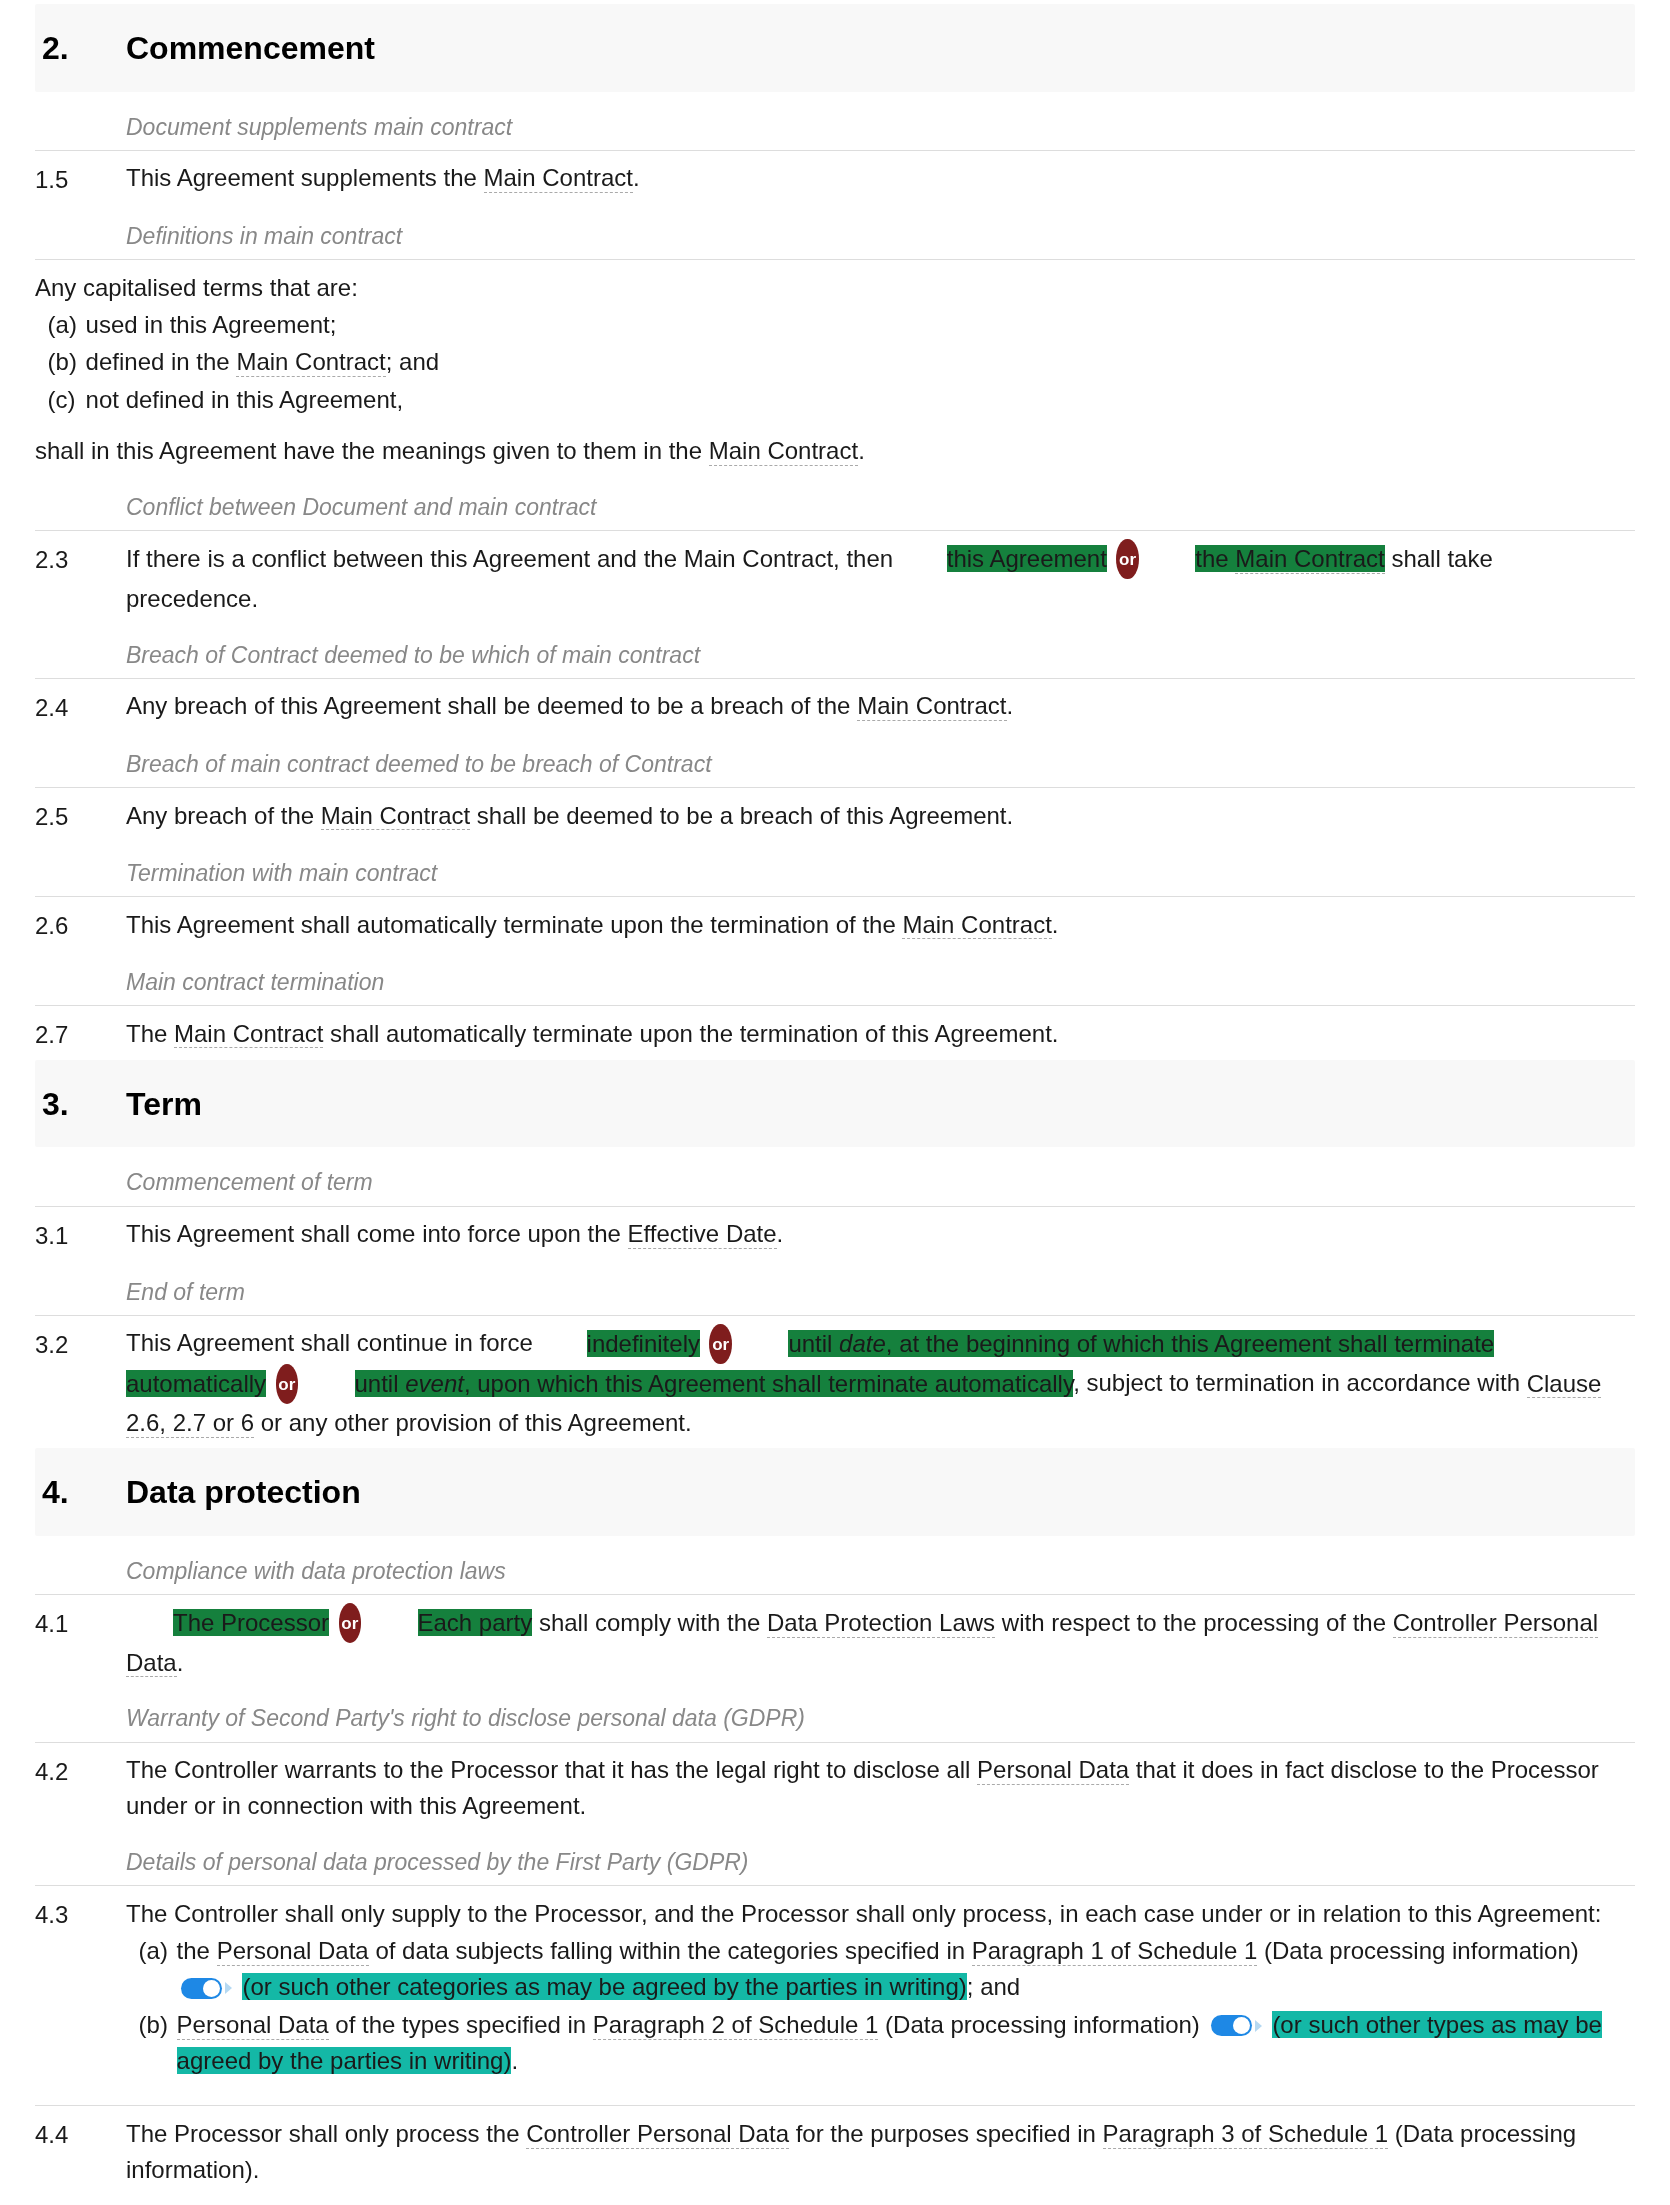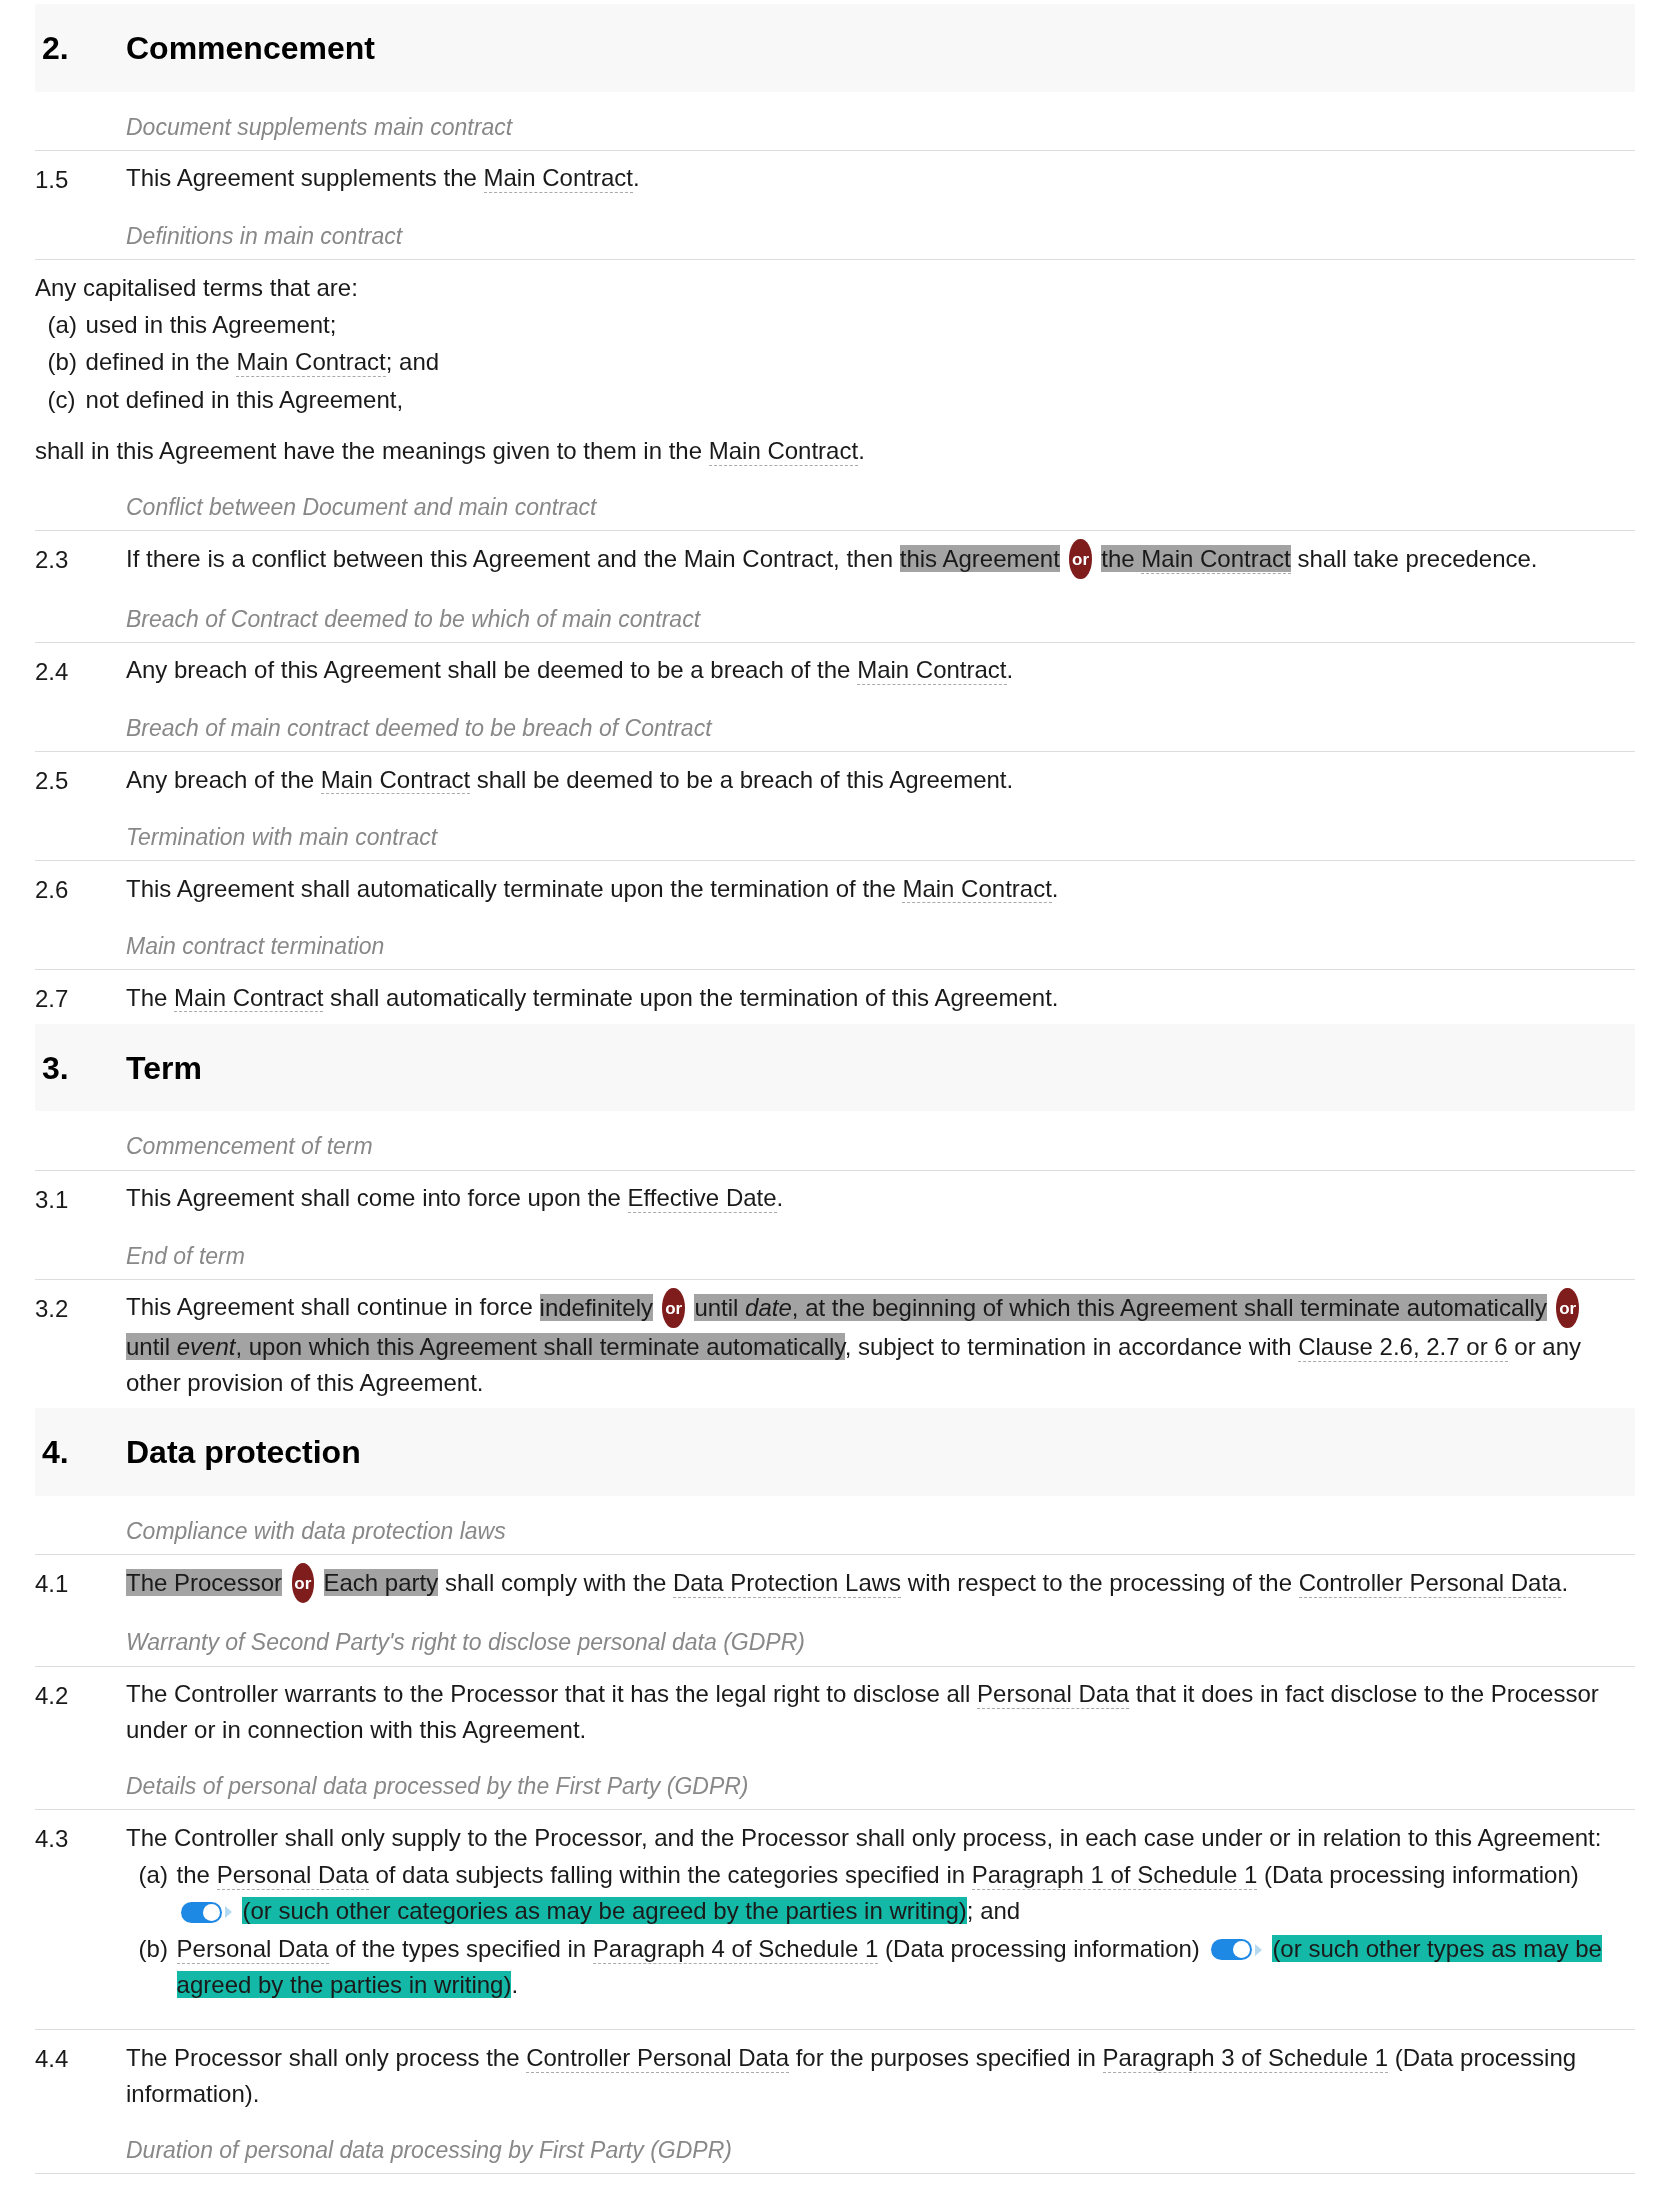--- a/index.html
+++ b/index.html
@@ -63,21 +63,21 @@
     padding-top: 1.4px;
   }
   .clause-row .body-col {
     flex: 1;
     padding-right: 28px;
   }
   .defined {
     border-bottom: 0.7px dashed #aaa;
     padding-bottom: 0.7px;
   }
-  .hl-pink { background: #a3a3a3; }
+  .hl-pink { background: #15803d; margin-left: 47px; }
   .hl-blue { background: #14b8a6; }
   .or-pill {
     display: inline-flex;
     align-items: center;
     justify-content: center;
     width: 22.5px;
     height: 40px;
     border-radius: 50%;
     background: #7f1d1d;
     color: #fff;
@@ -319,21 +319,21 @@
                   <span class="toggle-knob"></span>
                 </span>
                 <span class="toggle-arrow"></span>
               </span>
             <span class="hl-blue">(or such other categories as may be agreed by the parties in writing)</span><span>; and</span>
           </span>
         </div>
         <div class="sub-item">
           <span class="letter">(b)</span>
           <span>
-            <span class="defined">Personal Data</span><span> of the types specified in </span><span class="defined">Paragraph 4 of Schedule 1</span><span> (Data processing information)</span>
+            <span class="defined">Personal Data</span><span> of the types specified in </span><span class="defined">Paragraph 2 of Schedule 1</span><span> (Data processing information)</span>
             <span class="toggle">
                 <span class="toggle-track">
                   <span class="toggle-knob"></span>
                 </span>
                 <span class="toggle-arrow"></span>
               </span>
             <span class="hl-blue">(or such other types as may be agreed by the parties in writing)</span><span>.</span>
           </span>
         </div>
       </div>

